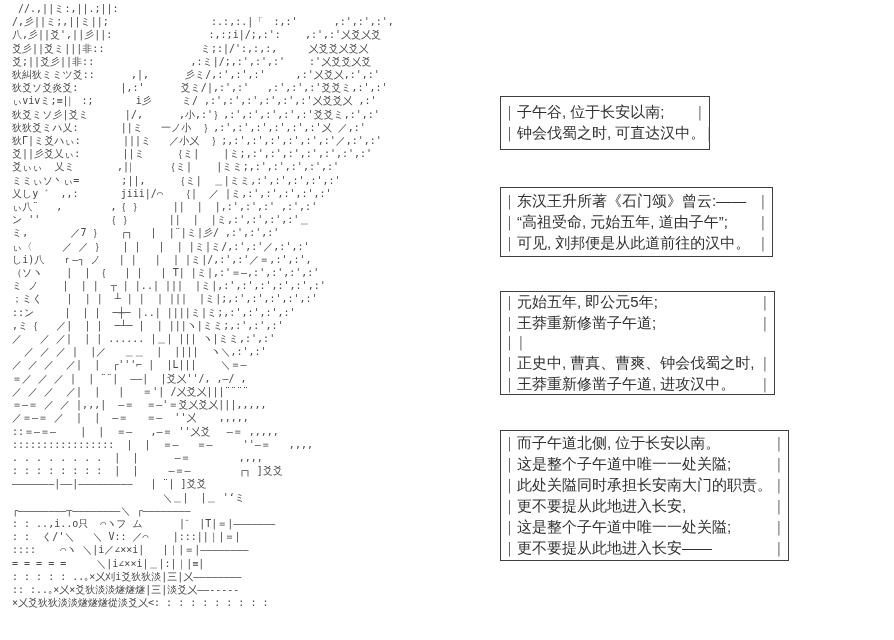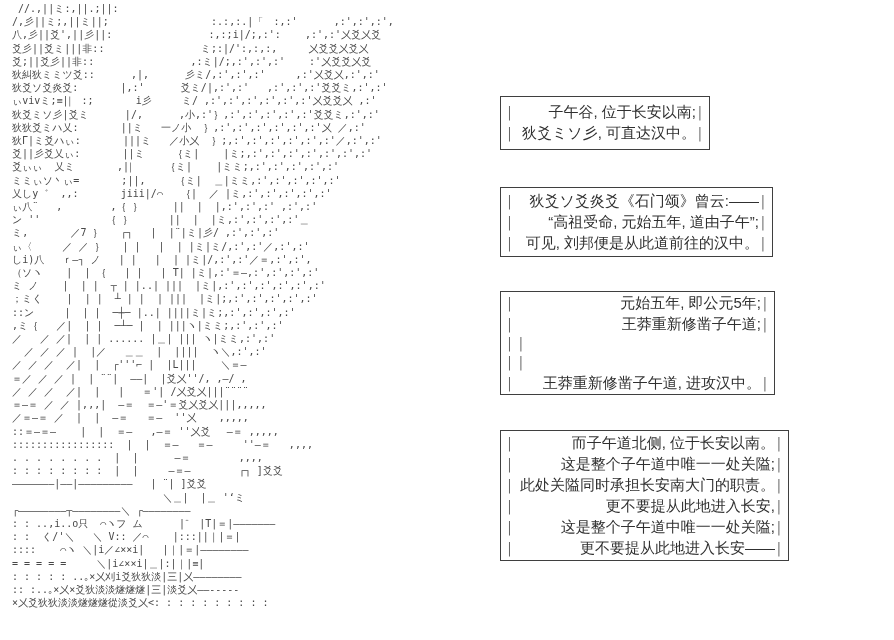--- a/index.html
+++ b/index.html
@@ -13,21 +13,21 @@
   .panel{position:absolute;box-sizing:border-box;border:1px solid #3f3f3f;background:#ffffff;
          display:flex;flex-direction:column;justify-content:center;padding:3px 5px;}
   .p1{left:500px;top:96px;width:210px;height:54px;}
   .p2{left:500px;top:187px;width:273px;height:70px;}
   .p3{left:500px;top:291px;width:275px;height:104px;}
   .p4{left:500px;top:430px;width:289px;height:131px;}
   .pline{display:flex;align-items:baseline;font-size:15px;line-height:19px;color:#303030;}
   .edge{flex:none;color:#4a4a4a;font-size:12px;}
   .lp{width:11px;}
   .rp{width:8px;text-align:right;}
-  .ptext{flex:1;white-space:nowrap;text-align:right;}
+  .ptext{flex:1;white-space:nowrap;}
 </style>
 </head>
 <body>
 
 <div class="stage">
   <pre id="art">  //.,||ミ:,||.;||:
  /,彡||ミ;,||ミ||;                 :.:,:.|「゙:,:'      ,:',:',:',
  八,彡||爻',||彡||:                :,:;i|/;,:':    ,:',:'㐅爻㐅爻
  爻彡||爻ミ|||非::                ミ;:|/':,:,:,    ゙㐅爻爻㐅爻㐅
  爻;||爻彡||非::                ,:ミ|/;,:',:',:'    :'㐅爻爻㐅爻゙
@@ -73,28 +73,28 @@
  :: :..｡×㐅×爻狄淡淡燧燧燧|三|淡爻㐅—―-----
  ×㐅爻狄狄淡淡燧燧燧從淡爻㐅&lt;: : : : : : : : : :</pre>
   <div class="panel p1">
       <div class="pline">
         <span class="edge lp">│</span>
         <span class="ptext">子午谷, 位于长安以南;</span>
         <span class="edge rp">│</span>
       </div>
       <div class="pline">
         <span class="edge lp">│</span>
-        <span class="ptext">狄爻ミソ彡, 可直达汉中。</span>
+        <span class="ptext">钟会伐蜀之时, 可直达汉中。</span>
         <span class="edge rp">│</span>
       </div>
     </div>
   <div class="panel p2">
       <div class="pline">
         <span class="edge lp">│</span>
-        <span class="ptext">狄爻ソ爻炎爻《石门颂》曾云:——</span>
+        <span class="ptext">东汉王升所著《石门颂》曾云:——</span>
         <span class="edge rp">│</span>
       </div>
       <div class="pline">
         <span class="edge lp">│</span>
         <span class="ptext">“高祖受命, 元始五年, 道由子午”;</span>
         <span class="edge rp">│</span>
       </div>
       <div class="pline">
         <span class="edge lp">│</span>
         <span class="ptext">可见, 刘邦便是从此道前往的汉中。</span>
@@ -111,20 +111,21 @@
         <span class="edge lp">│</span>
         <span class="ptext">王莽重新修凿子午道;</span>
         <span class="edge rp">│</span>
       </div>
       <div class="pline">
         <span class="edge lp">│</span>
         <span class="edge rp">│</span>
       </div>
       <div class="pline">
         <span class="edge lp">│</span>
+        <span class="ptext">正史中, 曹真、曹爽、钟会伐蜀之时,</span>
         <span class="edge rp">│</span>
       </div>
       <div class="pline">
         <span class="edge lp">│</span>
         <span class="ptext">王莽重新修凿子午道, 进攻汉中。</span>
         <span class="edge rp">│</span>
       </div>
     </div>
   <div class="panel p4">
       <div class="pline">

